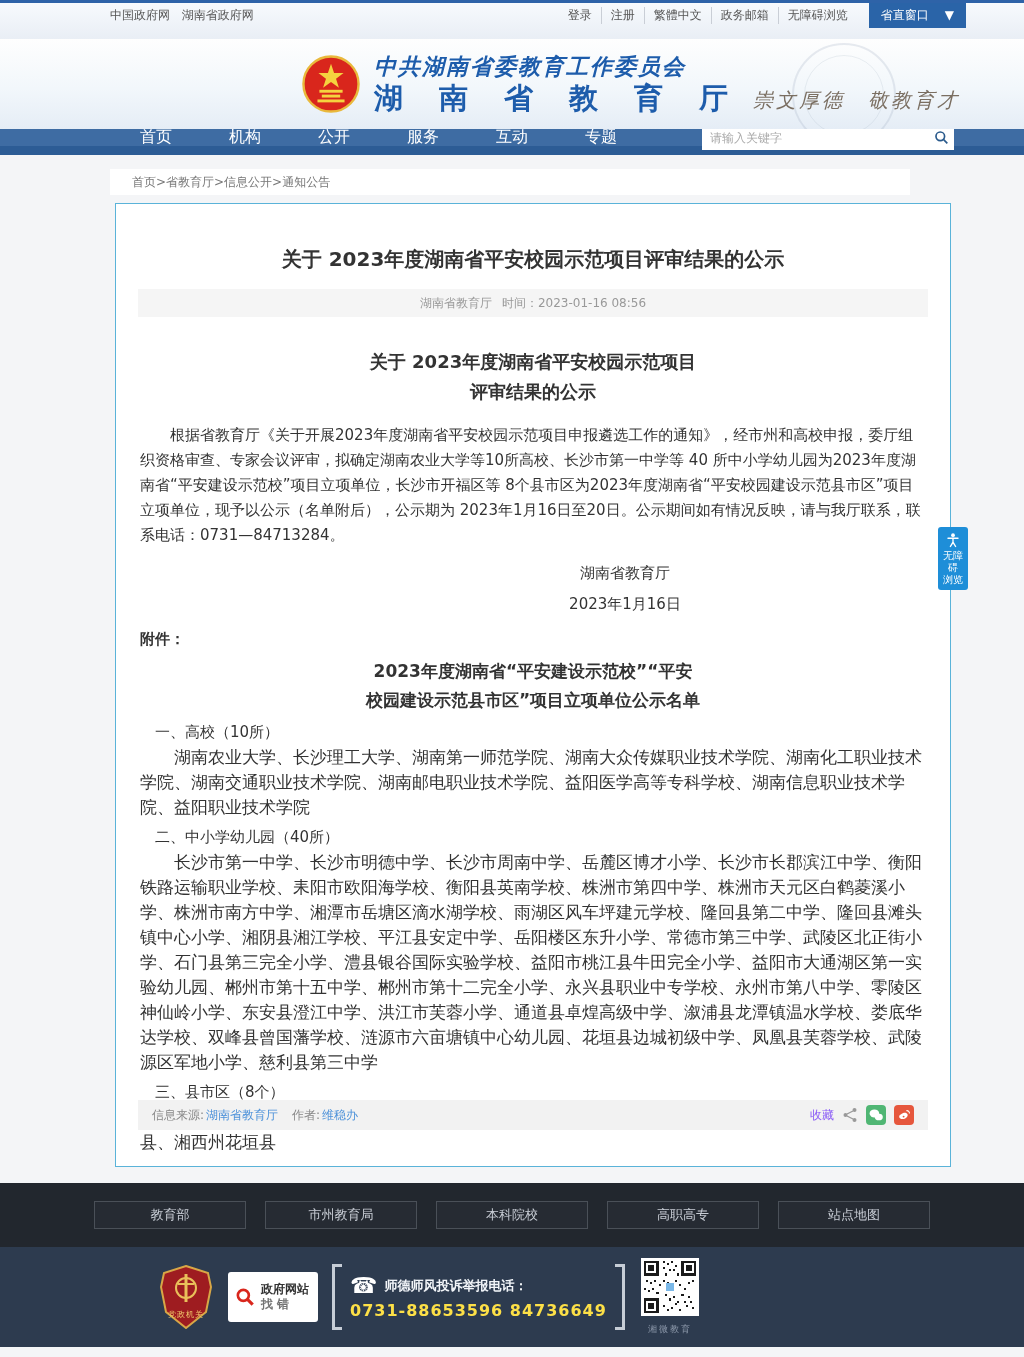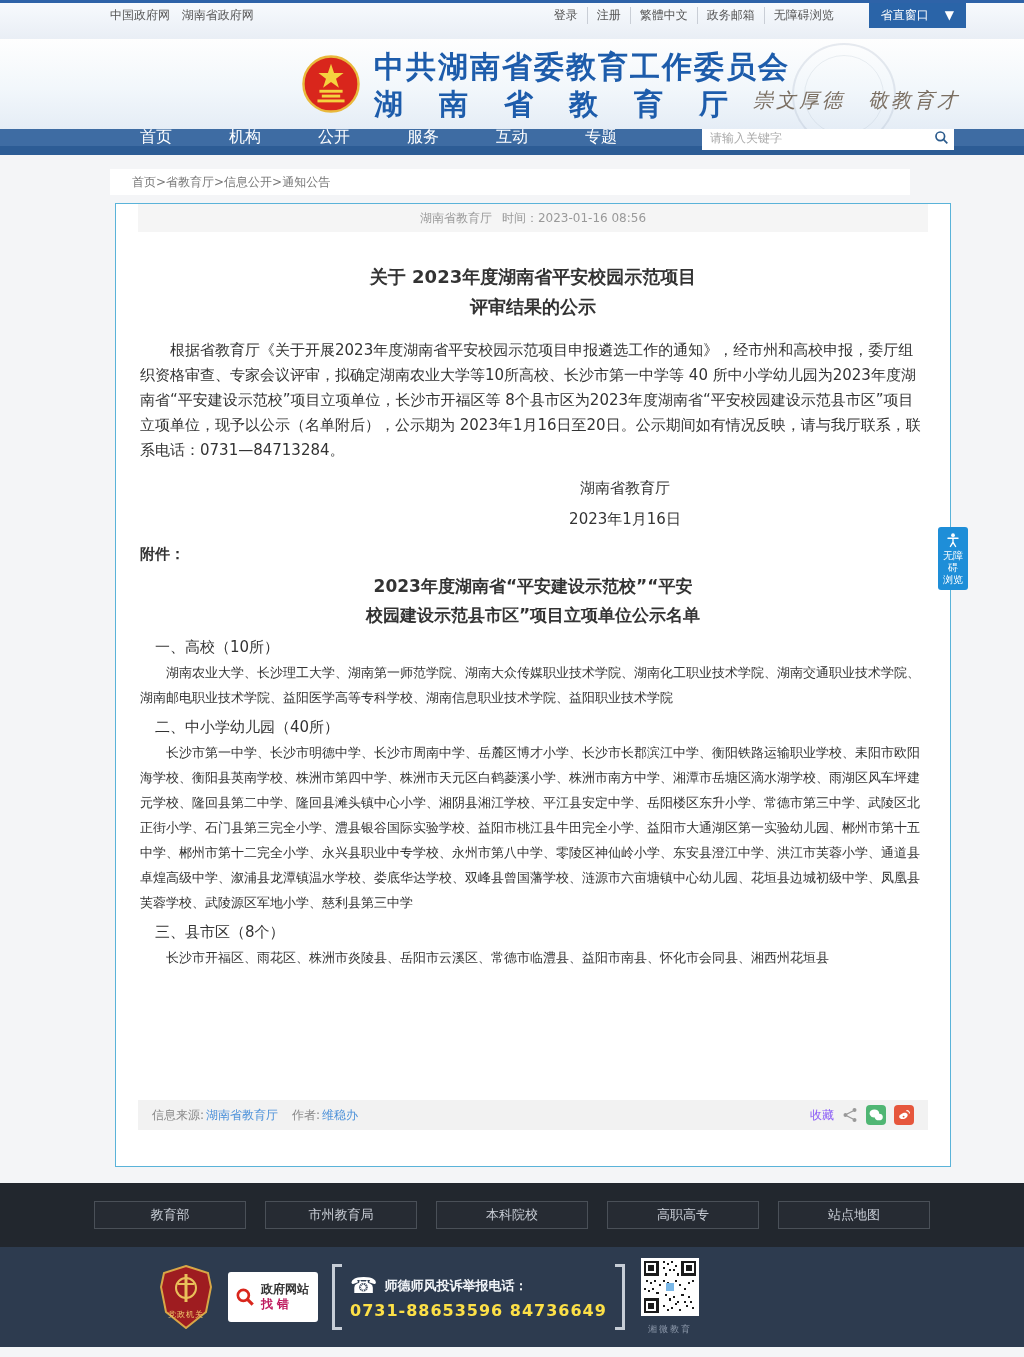--- a/index.html
+++ b/index.html
@@ -7,32 +7,32 @@
   body { font-family:"DejaVu Sans","Liberation Sans",sans-serif; background:#f4f5f7; position:relative; }
 
   
   .topline { height:3px; background:#2e63a8; }
   .topbar { height:36px; background:linear-gradient(#f7fafd,#e9eef5); display:flex; align-items:center;
             justify-content:space-between; padding:0 58px 12px 110px; font-size:12px; color:#555;gap:48px; }
   .topbar-left span { margin-right:8px; cursor:pointer; }
   .topbar-right { display:flex; align-items:center; }
   .topbar-right .tlink { padding:0 9px; border-left:1px solid #c9ced6; cursor:pointer; color:#555; }
   .topbar-right .tlink:first-child { border-left:none; }
-  .portal-btn { background:#2a64a8; color:#fff; font-size:12px; height:25px; padding:0 12px; margin-left:26px;
+  .portal-btn { background:#2a64a8; color:#fff; font-size:12px; height:25px; padding:0 12px; margin-left:12px;
                 display:flex; align-items:center; gap:16px; cursor:pointer; }
 
   
   .header { height:90px; background:linear-gradient(180deg,#fefefe 0%,#f2f7fb 55%,#e5edf6 100%); position:relative;
             display:flex; align-items:center; padding-left:302px; overflow:hidden; }
   .seal { position:absolute; right:128px; top:4px; width:104px; height:104px; border:2px solid rgba(150,165,185,.22);
           border-radius:50%; }
   .seal:before { content:""; position:absolute; inset:10px; border:1px solid rgba(150,165,185,.18); border-radius:50%; }
   .emblem { width:58px; height:58px; flex:0 0 auto; }
   .org { margin-left:14px; color:#1d5cab; white-space:nowrap; }
-  .org-line1 { font-size:30px; font-weight:bold; letter-spacing:2px; }
+  .org-line1 { font-size:22px; font-weight:bold; letter-spacing:2px;font-style:italic; }
   .org-line2 { font-size:29px; font-weight:bold; letter-spacing:36px; line-height:1.15; }
   .motto { position:absolute; right:64px; top:48px; font-family:"DejaVu Serif","Liberation Serif",serif;
            font-style:italic; font-size:20px; color:#7a6e61; letter-spacing:3px; }
 
   
   .navbar { height:17px; background:#3e6ca3; display:flex; align-items:center; padding:0 70px 0 140px; }
   .nav-item { color:#fff; font-size:16px; margin-right:57px; cursor:pointer; }
   .search-box { margin-left:auto; width:252px; height:24px; background:#fff; display:flex; align-items:center; }
   .search-box input { flex:1; border:none; outline:none; font-size:12px; padding:0 8px; color:#333;
                       font-family:inherit; }
@@ -52,21 +52,21 @@
   .article-meta { margin:0 22px; background:#f5f5f5; height:28px; display:flex; justify-content:center;
                   align-items:center; font-size:12px; color:#999; gap:10px; }
   .doc-title { text-align:center; font-size:18px; font-weight:bold; color:#333; line-height:30px; margin-top:30px; }
   .doc-body { margin:16px 24px 0; font-size:15px; color:#333; line-height:25px; }
   .p-indent { text-indent:2em; }
   .sign { text-align:center; transform:translateX(92px); margin-top:16px; font-size:15px; color:#333; }
   .sign + .sign { margin-top:12px; }
   .attach-label { margin:16px 24px 0; font-size:15px; font-weight:bold; color:#333; }
   .attach-title { text-align:center; font-size:17px; font-weight:bold; color:#333; line-height:29px; margin-top:8px; }
   .sec-heading { margin:4px 24px 0; font-size:15px; color:#333; line-height:26px; text-indent:1em; }
-  .sec-content { margin:0 24px; font-size:13px; color:#333; line-height:25px; text-indent:2em; }
+  .sec-content { margin:0 24px; font-size:17px; color:#333; line-height:25px; text-indent:2em; }
   .article-bottom { position:absolute; bottom:36px; left:22px; right:22px; background:#f2f2f2; height:30px;
                     display:flex; align-items:center; padding:0 14px; font-size:12px; color:#888; }
   .article-bottom .lnk { color:#4a90d9; cursor:pointer; margin:0 14px 0 2px; }
   .share-area { margin-left:auto; display:flex; align-items:center; gap:8px; }
   .fav { color:#8b5cf6; cursor:pointer; }
   .sicon { width:20px; height:20px; border-radius:4px; display:flex; align-items:center; justify-content:center;
            cursor:pointer; }
   .sicon.wechat { background:#50b674; }
   .sicon.weibo  { background:#e6573d; }
 
@@ -77,21 +77,21 @@
                font-size:13px; display:flex; align-items:center; justify-content:center; cursor:pointer; }
 
   
   .site-footer { background:#2d3b4f; height:100px; display:flex; align-items:center; padding-left:160px; }
   .pd-shield { width:52px; height:64px; position:relative; flex:0 0 auto; cursor:pointer; }
   .pd-shield .badge-label { position:absolute; bottom:9px; left:0; width:100%; text-align:center; color:#f0c96b;
                             font-size:8px; letter-spacing:1px; }
   .find-error { width:90px; height:50px; background:#fff; border-radius:3px; margin-left:16px; display:flex;
                 align-items:center; padding:0 6px; gap:5px; cursor:pointer; flex:0 0 auto; }
   .fe-text { font-size:12px; line-height:15px; font-weight:bold; color:#333; }
-  .fe-text .red { color:#be185d; letter-spacing:4px; }
+  .fe-text .red { color:#737373; letter-spacing:4px; }
   .footer-info { margin-left:18px; font-size:12px; color:#97a3b4; line-height:19px; white-space:nowrap; }
   .hotline { margin-left:14px; display:flex; align-items:center; flex:0 0 auto; }
   .bracket { width:10px; height:66px; flex:0 0 auto; }
   .bracket.l { border-left:3px solid #c6cdd6; border-top:3px solid #c6cdd6; border-bottom:3px solid #c6cdd6; }
   .bracket.r { border-right:3px solid #c6cdd6; border-top:3px solid #c6cdd6; border-bottom:3px solid #c6cdd6; }
   .hotline-mid { padding:0 8px; text-align:left; }
   .hotline-top { display:flex; align-items:center; gap:7px; color:#f2f5f9; font-size:13px; font-weight:bold; }
   .phone-glyph { font-size:22px; color:#fff; line-height:1; }
   .hotline-num { color:#fde047; font-size:16px; font-weight:bold; margin-top:4px; letter-spacing:1px; }
   .qr-block { margin-left:16px; text-align:center; flex:0 0 auto; }
@@ -159,20 +159,21 @@
     </button>
   </div>
 </div>
 <div class="nav-sub"></div>
 
 <div class="breadcrumb-bar">
   <span>首页&gt;省教育厅&gt;信息公开&gt;通知公告</span>
 </div>
 
 <div class="content-box">
+  <div class="article-title">关于 2023年度湖南省平安校园示范项目评审结果的公示</div>
   <div class="article-meta">
     <span>湖南省教育厅</span>
     <span>时间：2023-01-16 08:56</span>
   </div>
 
   <div class="doc-title">
     <div>关于 2023年度湖南省平安校园示范项目</div>
     <div>评审结果的公示</div>
   </div>
 

